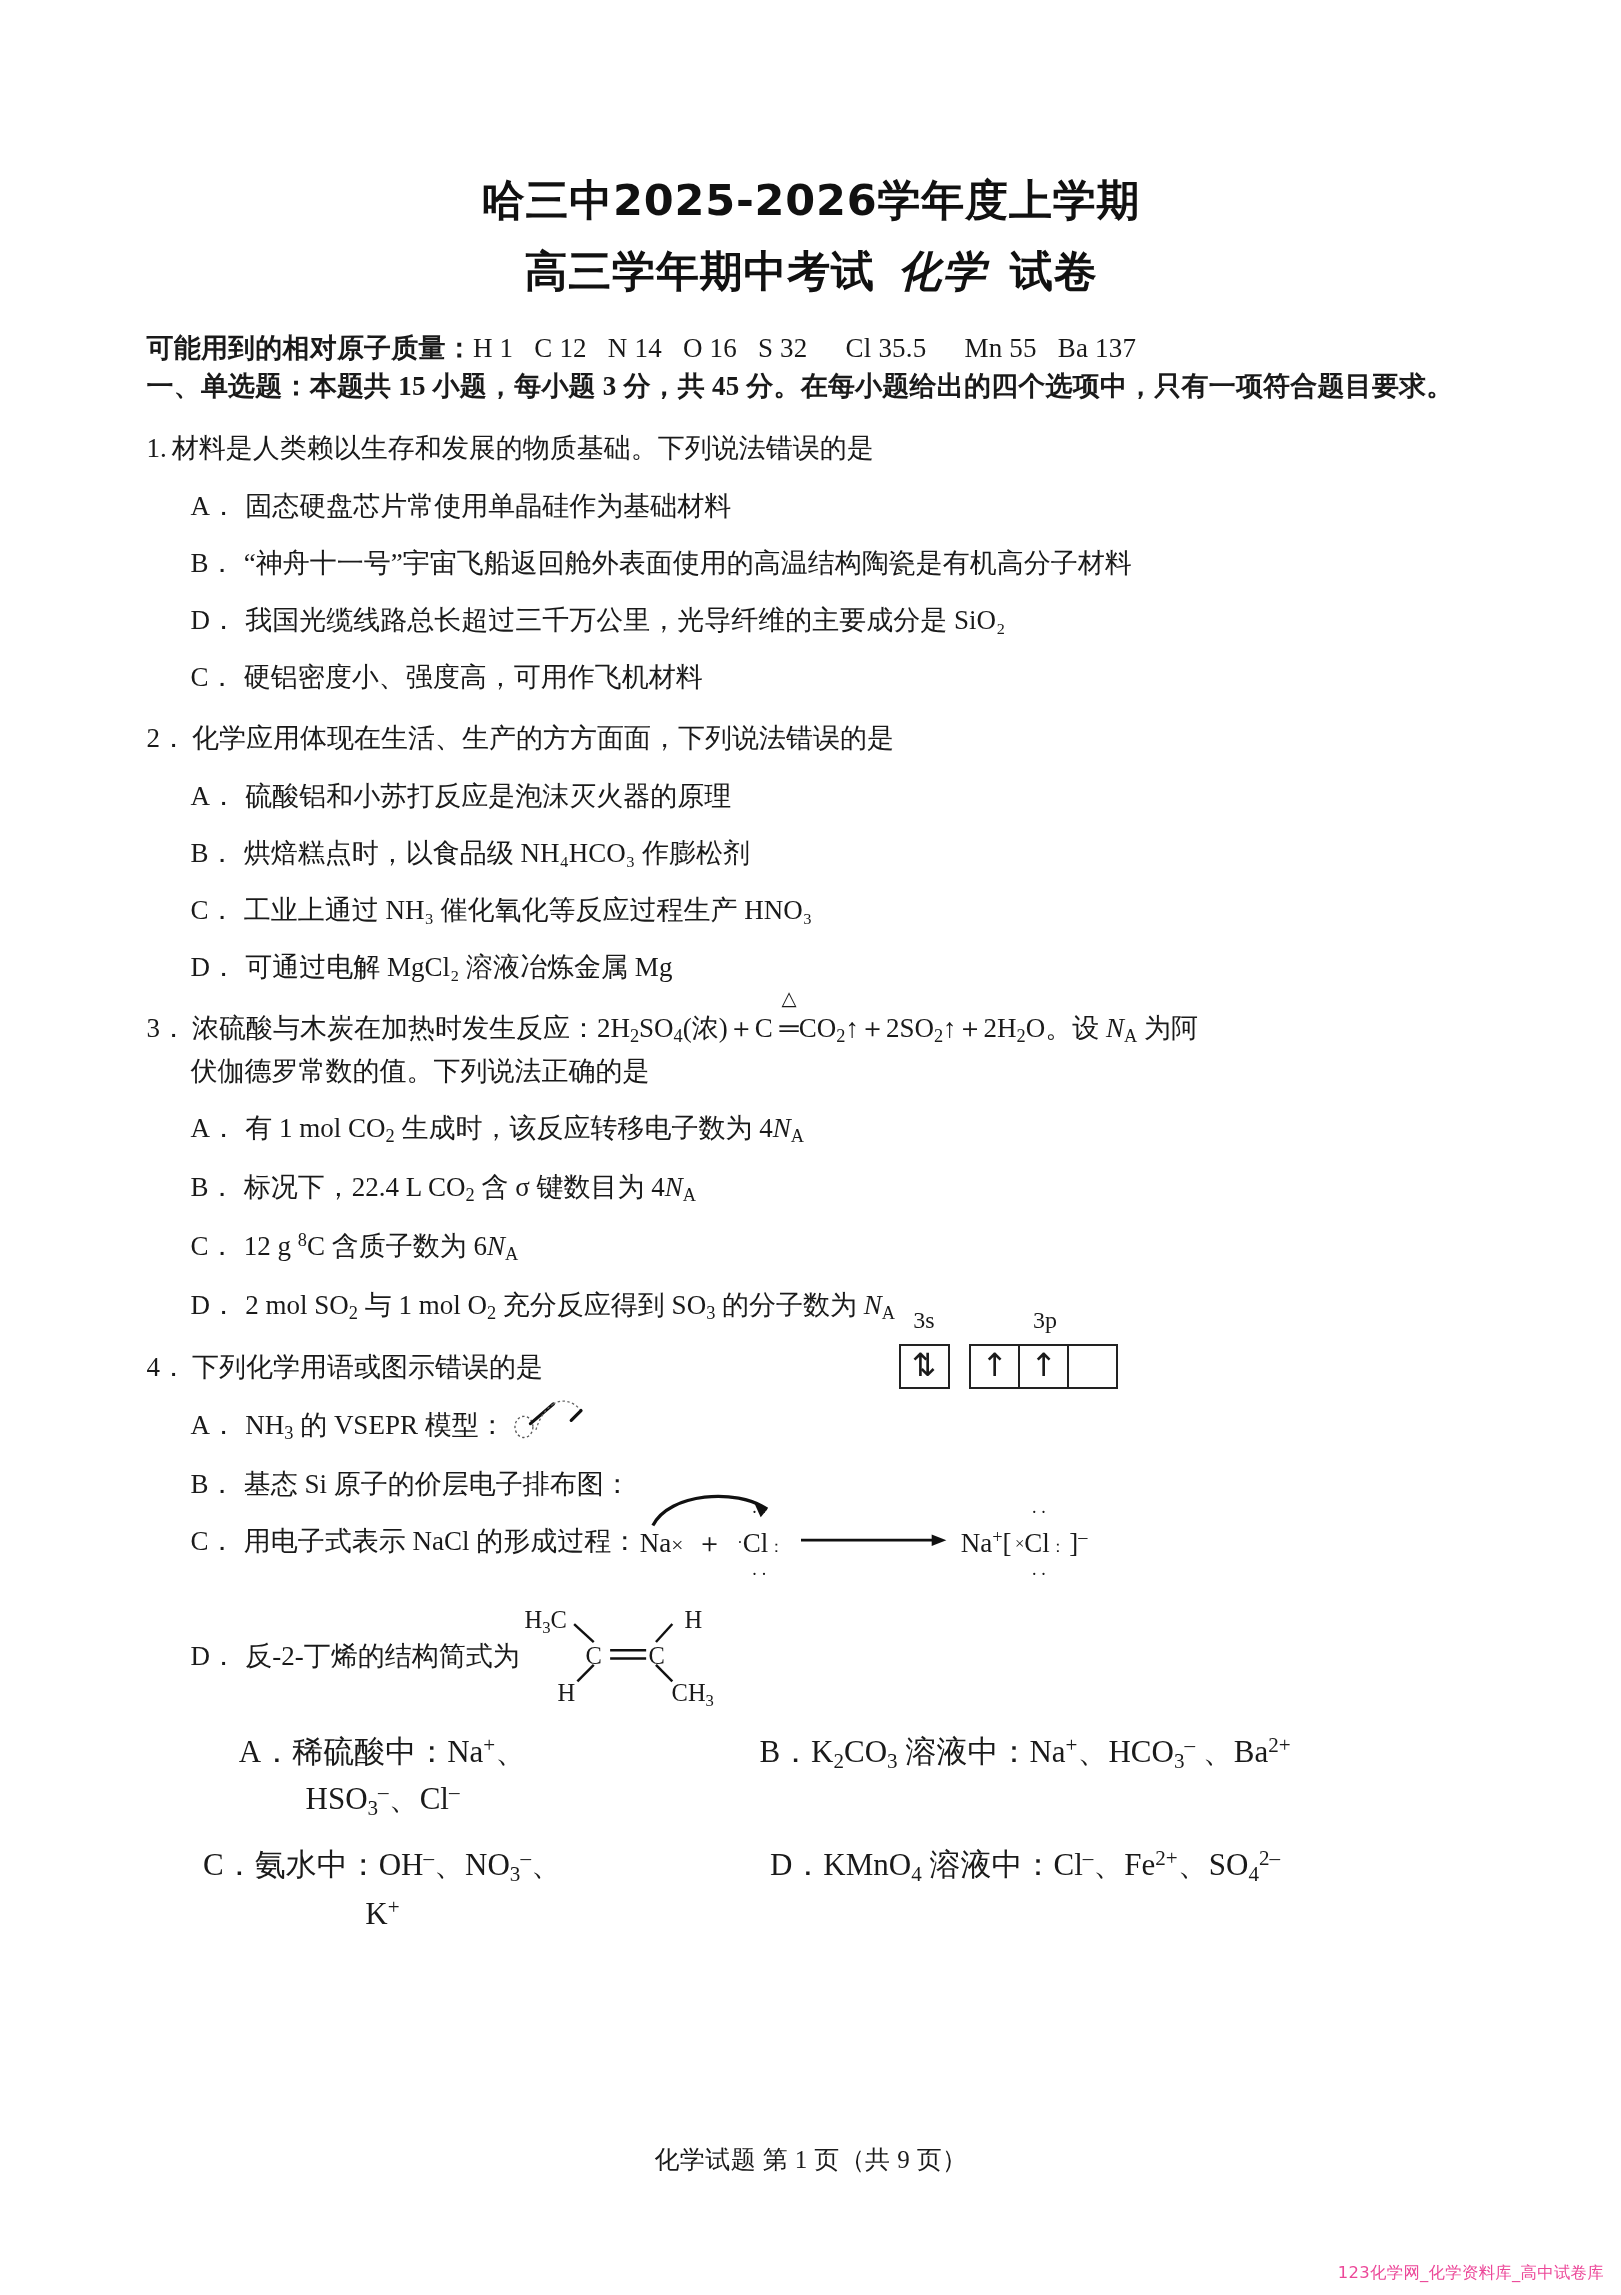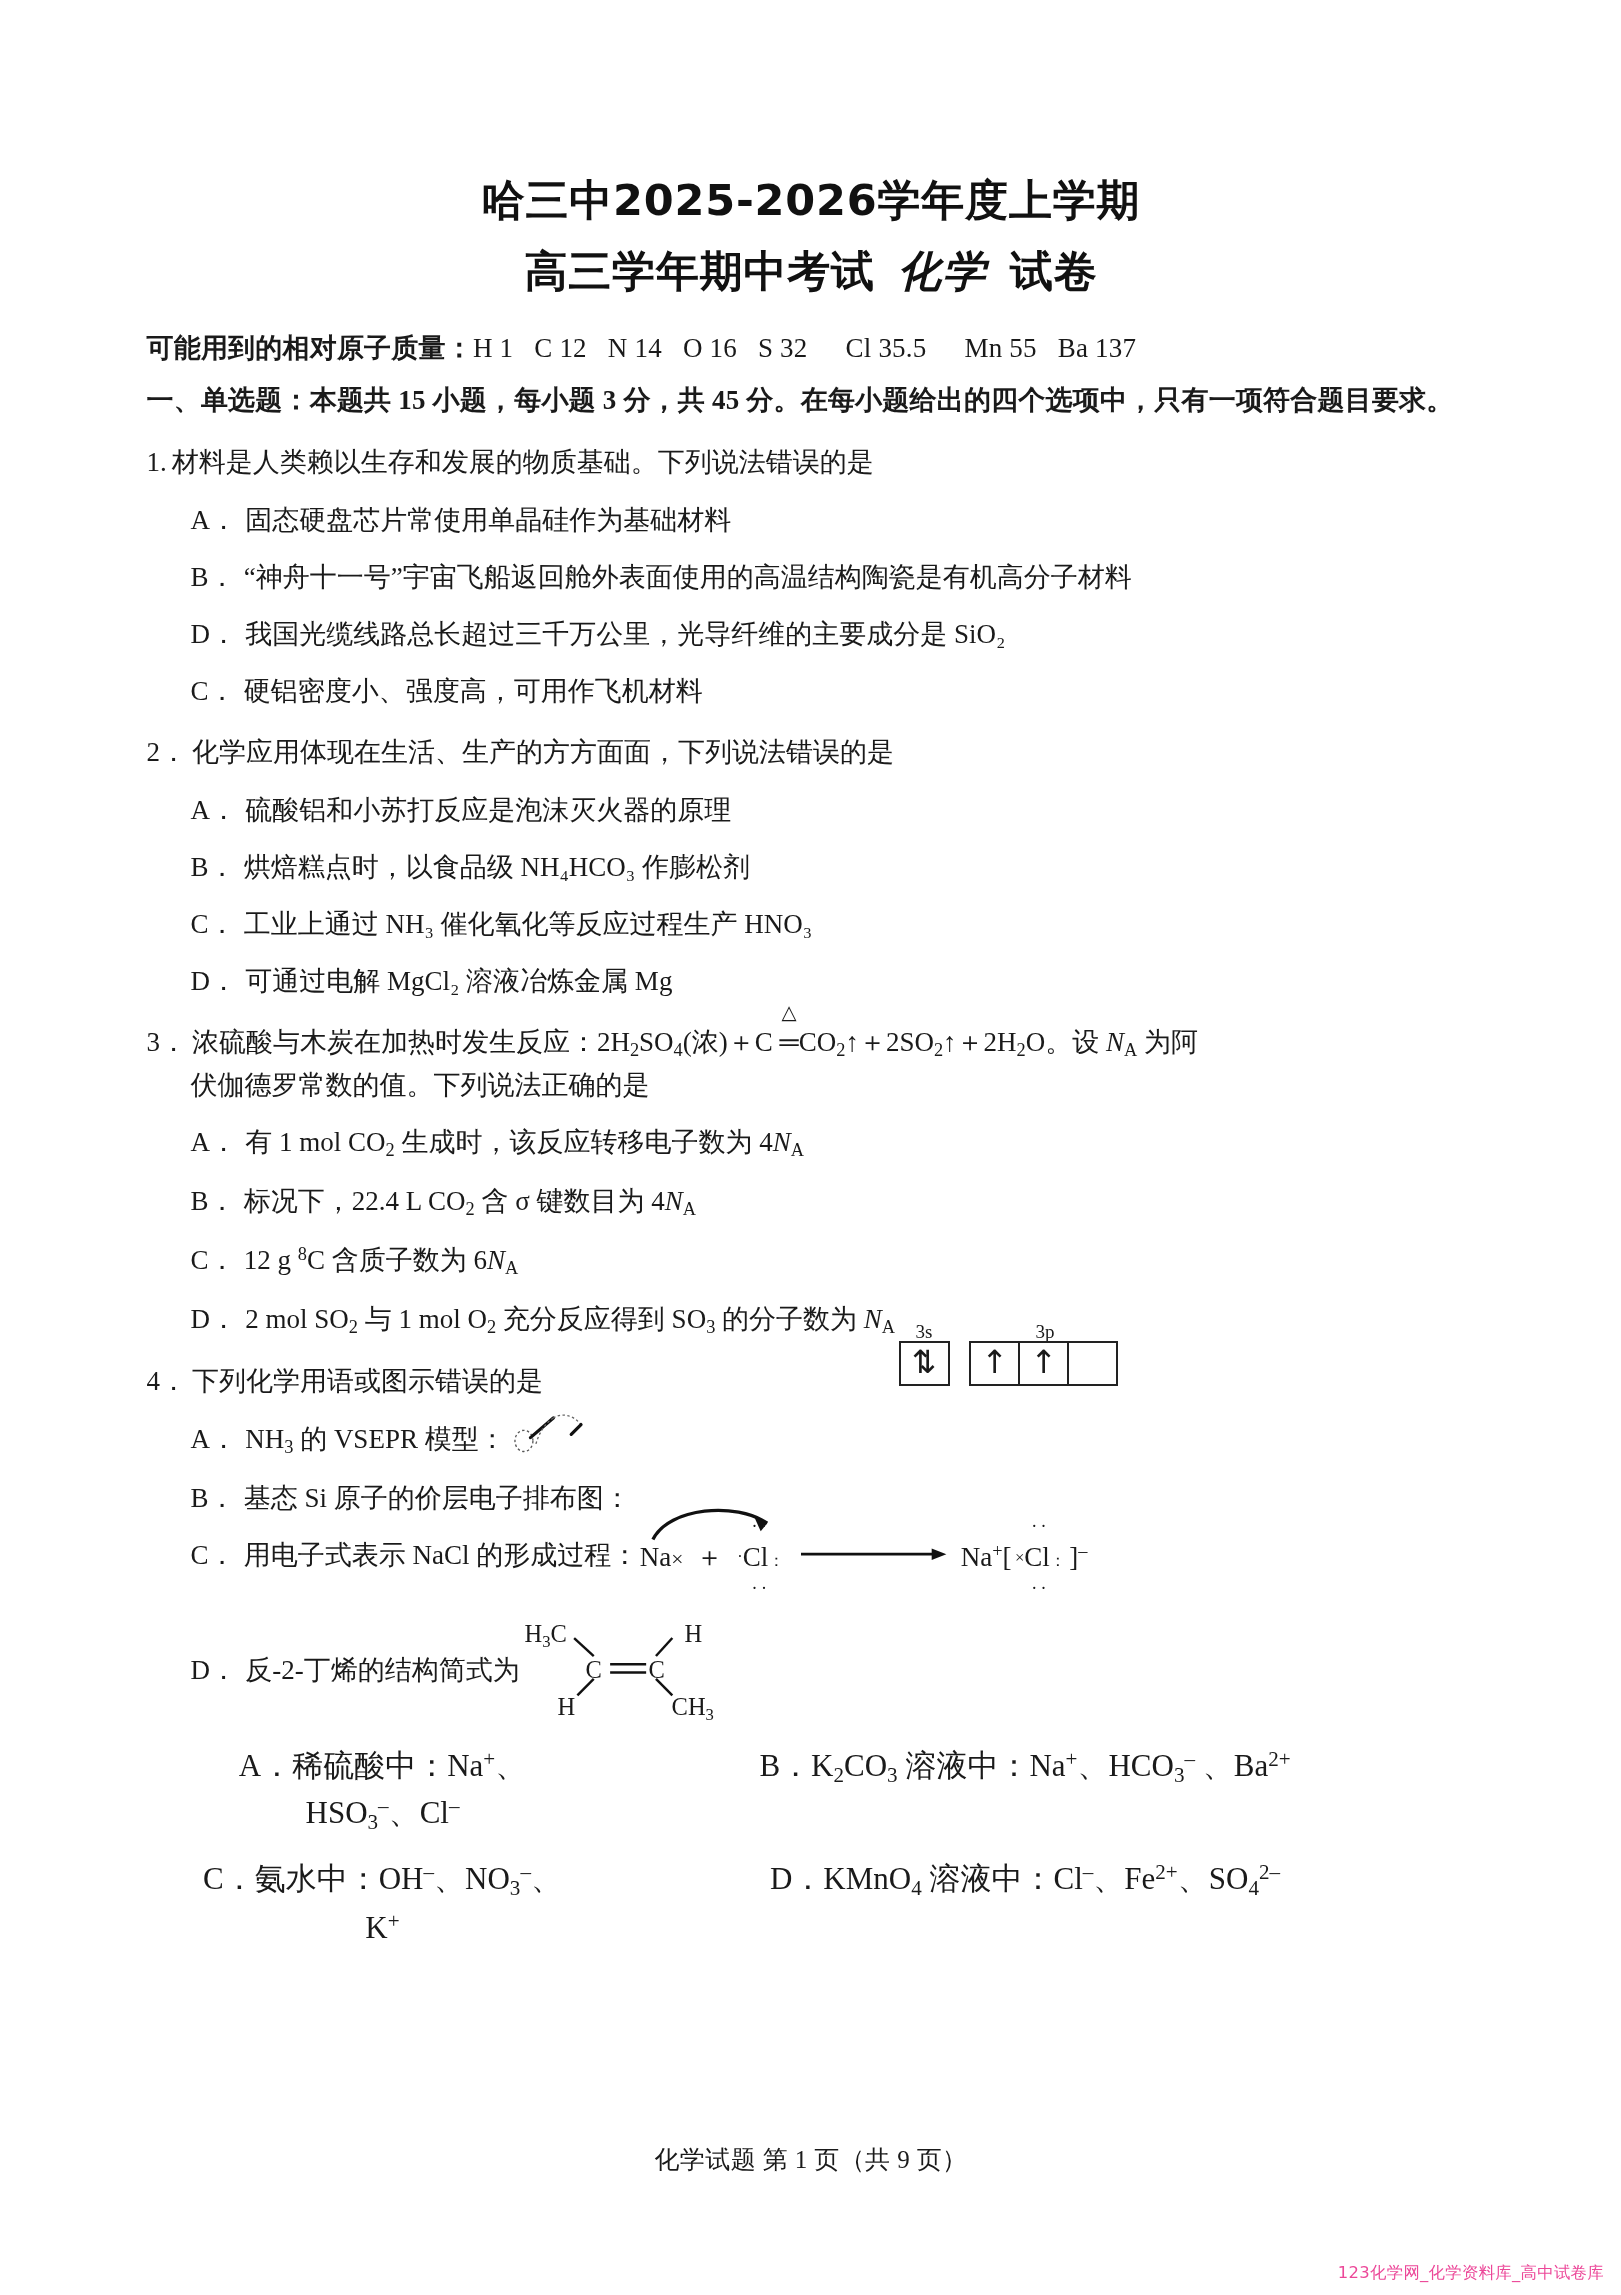--- a/index.html
+++ b/index.html
@@ -57,21 +57,21 @@
     margin-top: 34px;
     font-size: 27px;
     letter-spacing: 0.2px;
     white-space: nowrap;
   }
   .masses b { font-weight: 700; }
   .masses .mgap { display:inline-block; width: 21px; }
   .masses .mgap-l { display:inline-block; width: 38px; }
 
   .section-head {
-    margin-top: 18px;
+    margin-top: 4px;
     font-weight: 700;
     font-size: 27px;
     line-height: 1.52;
     letter-spacing: 0.2px;
   }
 
   .q {
     margin-top: 21px;
     font-size: 27px;
     line-height: 1.5;
@@ -111,23 +111,23 @@
   
   .q4-wrap { position: relative; }
   .orb-diagram {
     position: absolute;
     left: 752px;
     top: -39px;
     width: 270px;
   }
   .orb-labels {
     display: flex;
-    font-size: 19px;
+    font-size: 24px;
     line-height: 1;
-    margin-bottom: 0;
+    margin-bottom: 12px;
     align-items: center;
   }
   .orb-labels .l3s { width: 51px; text-align: center; }
   .orb-labels .gap { width: 19.6px; }
   .orb-labels .l3p { width: 152px; text-align: center; }
   .orb-boxes { display: flex; align-items: flex-start; }
   .boxrow { display: flex; border: 2px solid #222; }
   .cell {
     width: 47px;
     height: 41px;

